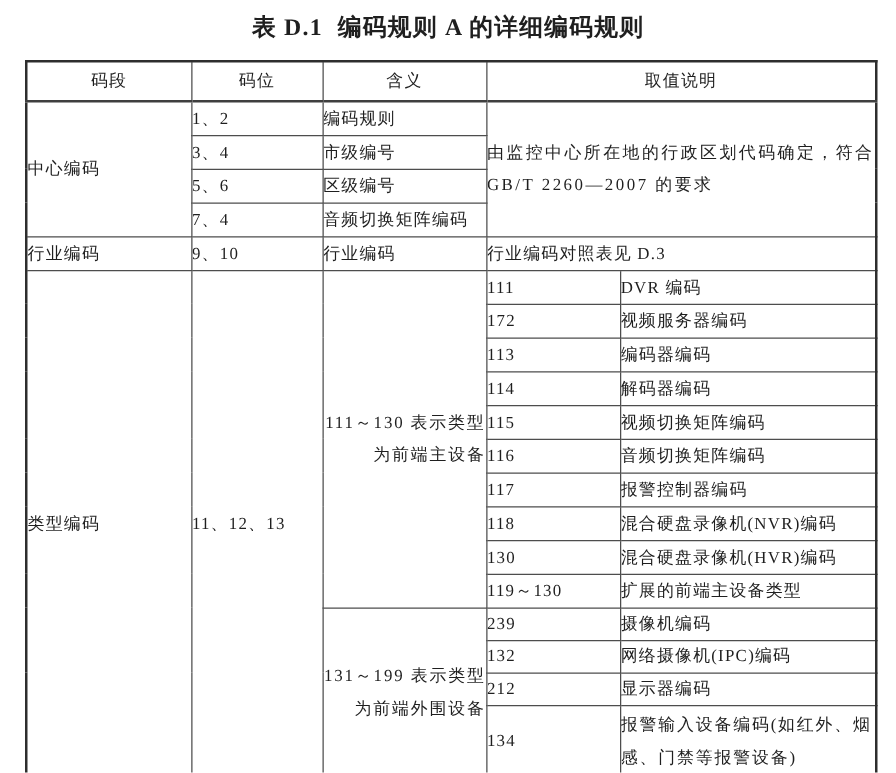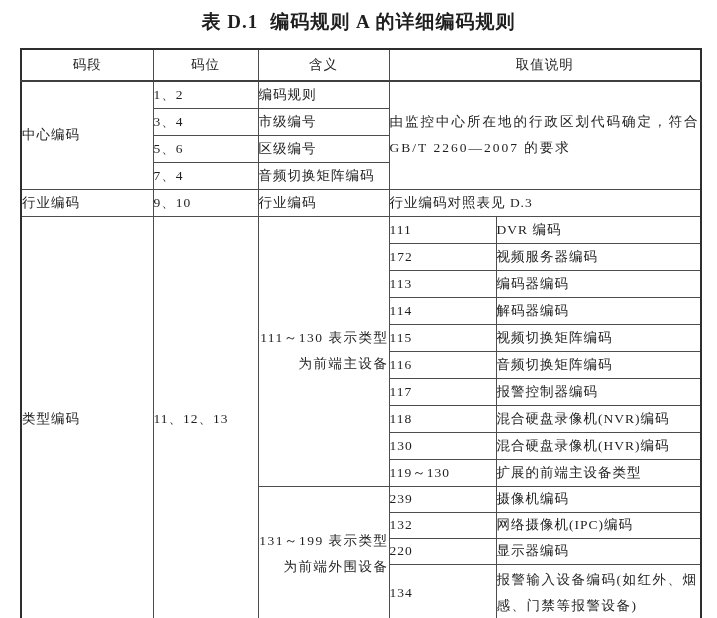--- a/index.html
+++ b/index.html
@@ -179,21 +179,21 @@
           <div>为前端外围设备</div>
         </td>
         <td>239</td>
         <td>摄像机编码</td>
       </tr>
       <tr class="rs">
         <td>132</td>
         <td>网络摄像机(IPC)编码</td>
       </tr>
       <tr class="rs">
-        <td>220</td>
+        <td>212</td>
         <td>显示器编码</td>
       </tr>
       <tr class="rtall">
         <td>134</td>
         <td class="desc-tall">报警输入设备编码(如红外、烟感、门禁等报警设备)</td>
       </tr>
     </tbody>
   </table>
 
 </div>

